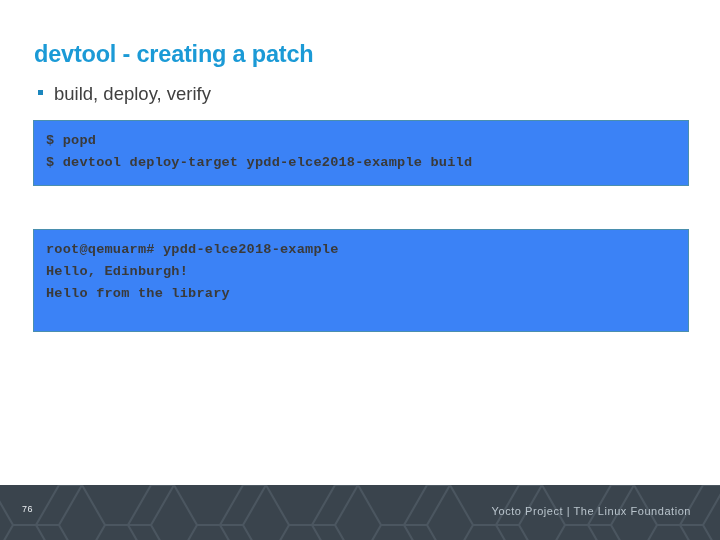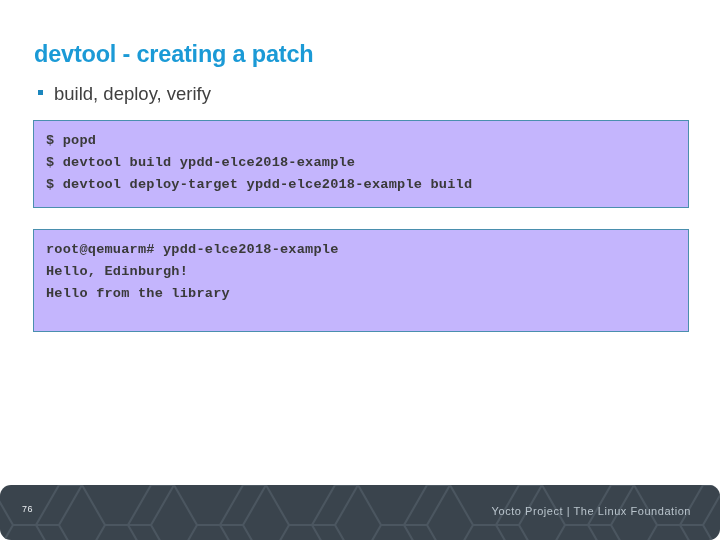--- a/index.html
+++ b/index.html
@@ -66,21 +66,21 @@
     line-height: 1.1;
     white-space: nowrap;
   }
 
   
   .code-block {
     position: absolute;
     left: 33px;
     width: 656px;
     box-sizing: border-box;
-    background: #c4b5fd;
+    background: #3b82f6;
     border: 1px solid #4a8fae;
     padding: 9px 10px 11px 12px;
   }
   #code-block-1 { top: 120px; }
   #code-block-2 { top: 229px; padding-bottom: 26px; }
 
   .code-line {
     font-family: "Liberation Mono", "DejaVu Sans Mono", monospace;
     font-size: 13.6px;
     font-weight: bold;
@@ -92,21 +92,20 @@
 
   
   .footer {
     position: absolute;
     left: 0;
     right: 0;
     bottom: 0;
     height: 55px;
     background: #3a444d;
     overflow: hidden;
-    border-radius: 11px;
   }
   .footer .hex-pattern {
     position: absolute;
     inset: -40px -10px -10px -10px;
     opacity: 1;
   }
   .footer-page {
     position: absolute;
     left: 22px;
     top: 19px;
@@ -131,21 +130,20 @@
 
   <div class="slide-title">devtool - creating a patch</div>
 
   <div class="bullet-row">
     <span class="bullet-mark"></span>
     <span class="bullet-text">build, deploy, verify</span>
   </div>
 
   <div class="code-block" id="code-block-1">
     <div class="code-line">$ popd</div>
-    <div class="code-line">$ devtool build ypdd-elce2018-example</div>
     <div class="code-line">$ devtool deploy-target ypdd-elce2018-example build</div>
   </div>
 
   <div class="code-block" id="code-block-2">
     <div class="code-line">root@qemuarm# ypdd-elce2018-example</div>
     <div class="code-line">Hello, Edinburgh!</div>
     <div class="code-line">Hello from the library</div>
   </div>
 
   <div class="footer">

